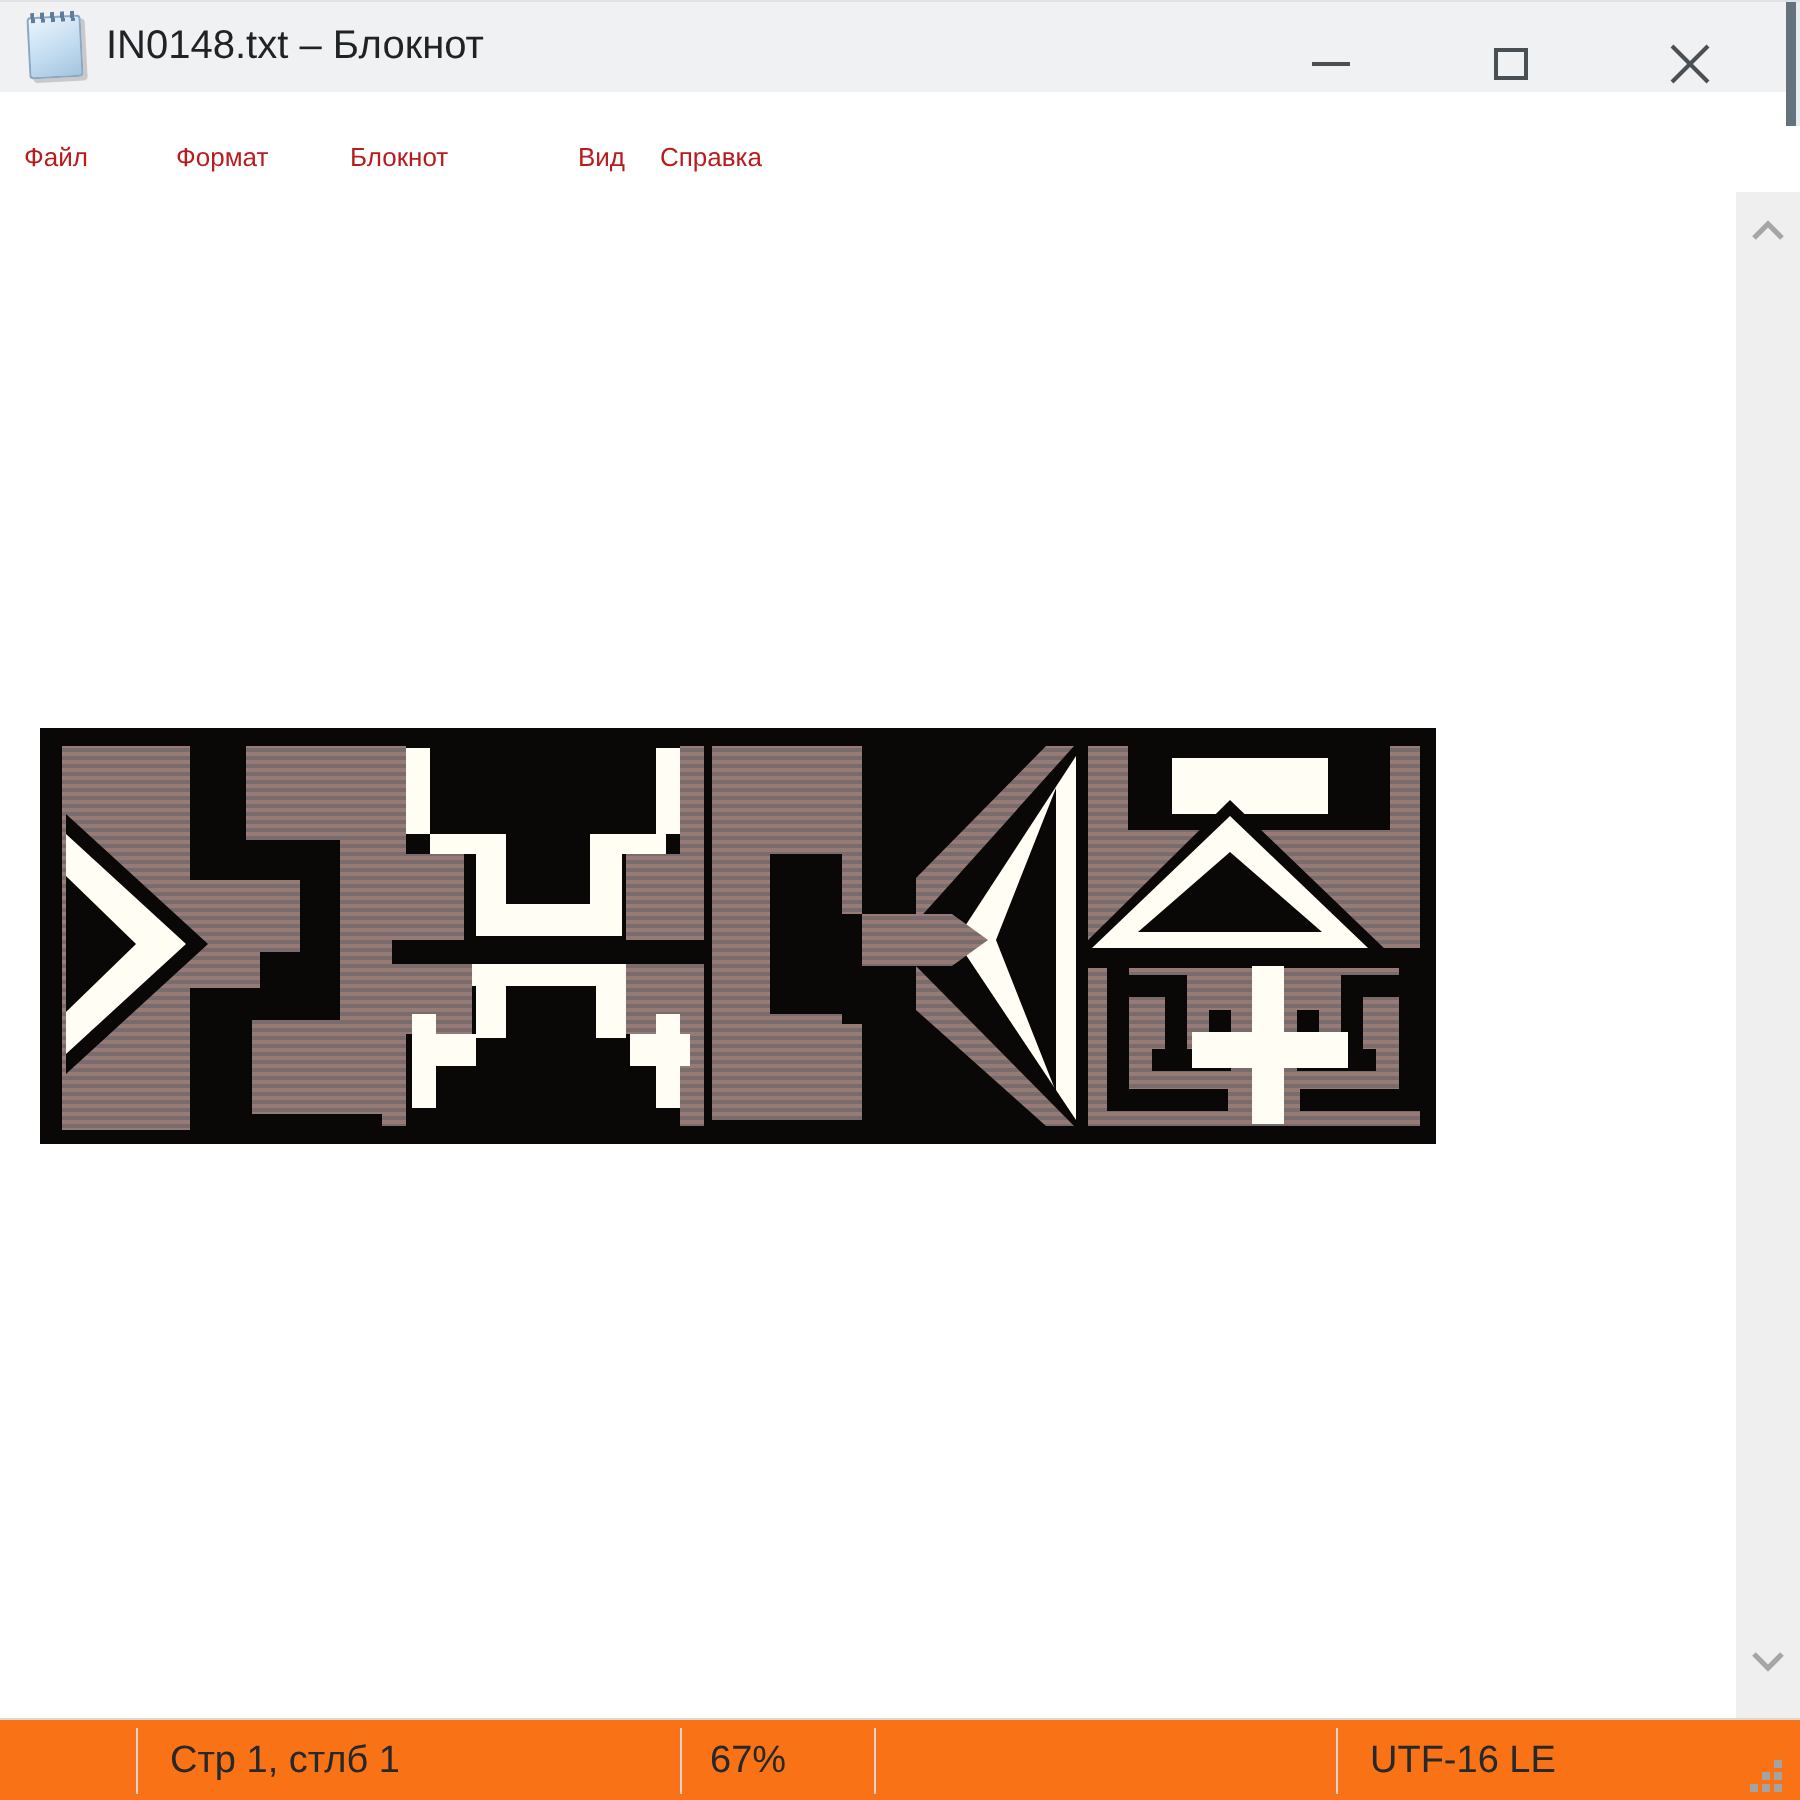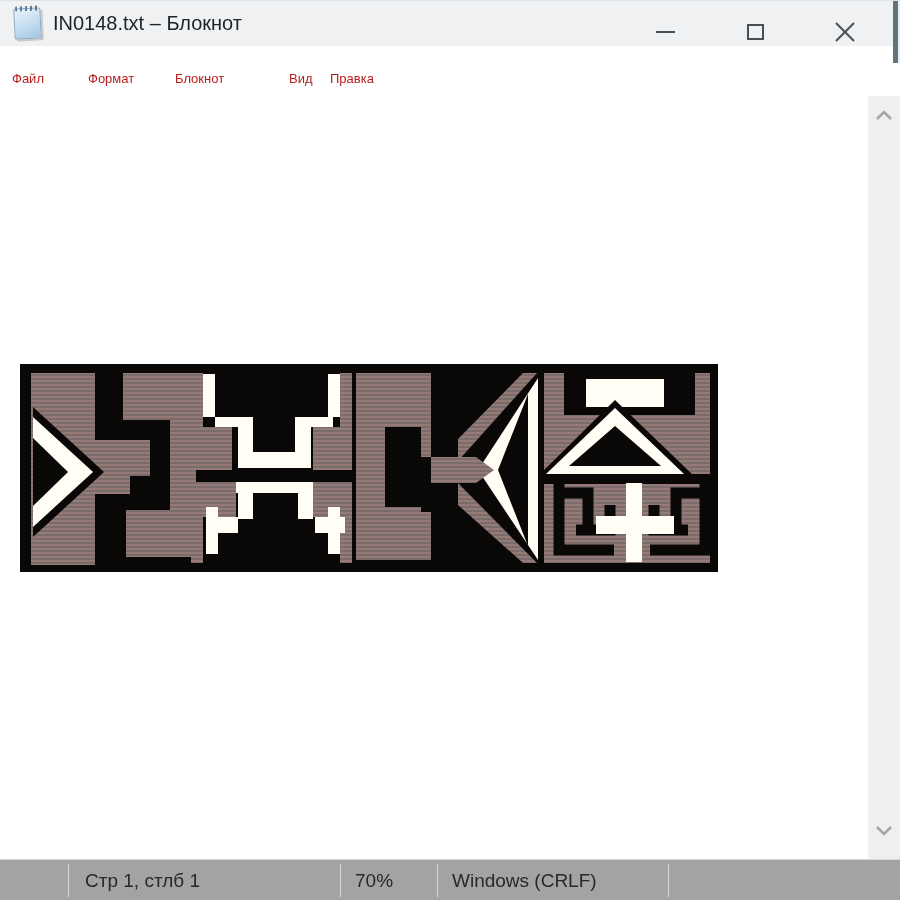--- a/index.html
+++ b/index.html
@@ -43,21 +43,21 @@
   .m{fill:url(#mzp);}
   .pmA{fill:var(--art-mauve-stripe-light,#967a76);}
   .pmB{fill:var(--art-mauve-stripe-dark,#7a6b6d);}
   .ks{fill:none;stroke:var(--art-black,#0a0707);stroke-width:11;}
   
   .scrollbar{position:absolute;left:868px;top:95px;width:32px;height:763px;background:#efefef;}
   .scroll-arrow{position:absolute;left:0;width:32px;height:34px;display:flex;align-items:center;justify-content:center;background:transparent;border:0;padding:0;}
   .scroll-arrow.up{top:2px;}
   .scroll-arrow.down{bottom:12px;}
   
-  .statusbar{position:absolute;left:0;top:858px;width:900px;height:42px;background:#a3a3a3;border-top:1px solid #d8d8d8;font-size:19px;color:#26282a;}
+  .statusbar{position:absolute;left:0;top:858px;width:900px;height:42px;background:#f97316;border-top:1px solid #d8d8d8;font-size:19px;color:#26282a;}
   .status-cell{position:absolute;top:0;height:41px;line-height:41px;white-space:nowrap;}
   .status-divider{position:absolute;top:4px;width:1px;height:33px;background:#d6d6d6;}
   .resize-grip{position:absolute;right:7px;bottom:3px;}
 </style>
 <title>IN0148.txt – Блокнот</title></head>
 <body>
 
 <div class="window">
 
   <div class="titlebar">
@@ -79,21 +79,21 @@
     </div>
     <div class="tb-border-dark"></div>
     <div class="tb-border-lite"></div>
   </div>
 
   <div class="menubar">
     <span class="menu-item" style="left:10px">Файл</span>
     <span class="menu-item" style="left:86px">Формат</span>
     <span class="menu-item" style="left:173px">Блокнот</span>
     <span class="menu-item" style="left:287px">Вид</span>
-    <span class="menu-item" style="left:328px">Правка</span>
+    <span class="menu-item" style="left:328px">Справка</span>
   </div>
 
   <div class="content">
     <svg class="artwork" viewBox="0 0 698 208" preserveAspectRatio="none" aria-hidden="true">
       <defs>
         <pattern id="mzp" width="4" height="4" patternUnits="userSpaceOnUse">
           <rect class="pmA" x="0" y="0" width="4" height="2"></rect>
           <rect class="pmB" x="0" y="2" width="4" height="2"></rect>
         </pattern>
       </defs>
@@ -173,24 +173,24 @@
       <svg width="18" height="11" viewBox="0 0 18 11">
         <polyline points="2,2 9,9 16,2" fill="none" stroke="#a6a6a6" stroke-width="2.6"></polyline>
       </svg>
     </button>
   </div>
 
   <div class="statusbar">
     <div class="status-divider" style="left:68px"></div>
     <span class="status-cell" style="left:85px">Стр 1, стлб 1</span>
     <div class="status-divider" style="left:340px"></div>
-    <span class="status-cell" style="left:355px">70%</span>
+    <span class="status-cell" style="left:355px">67%</span>
     <div class="status-divider" style="left:437px"></div>
-    <span class="status-cell" style="left:452px">Windows (CRLF)</span>
     <div class="status-divider" style="left:668px"></div>
+    <span class="status-cell" style="left:685px">UTF-16 LE</span>
     <svg class="resize-grip" width="20" height="19">
       <g fill="#a3a3a3">
         <rect x="14" y="1" width="4" height="4"></rect>
         <rect x="8" y="7" width="4" height="4"></rect>
         <rect x="14" y="7" width="4" height="4"></rect>
         <rect x="2" y="13" width="4" height="4"></rect>
         <rect x="8" y="13" width="4" height="4"></rect>
         <rect x="14" y="13" width="4" height="4"></rect>
       </g>
     </svg>

